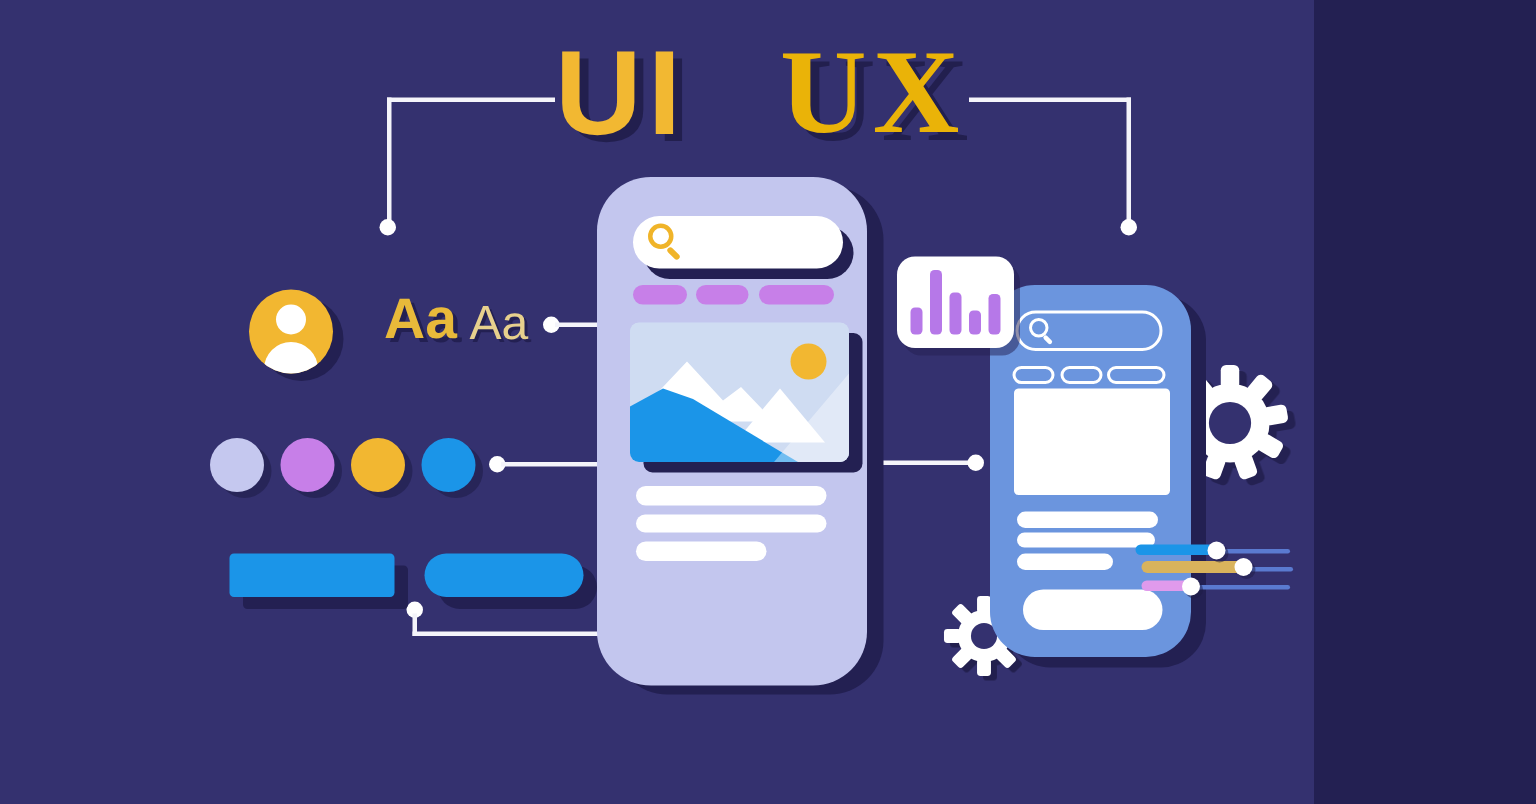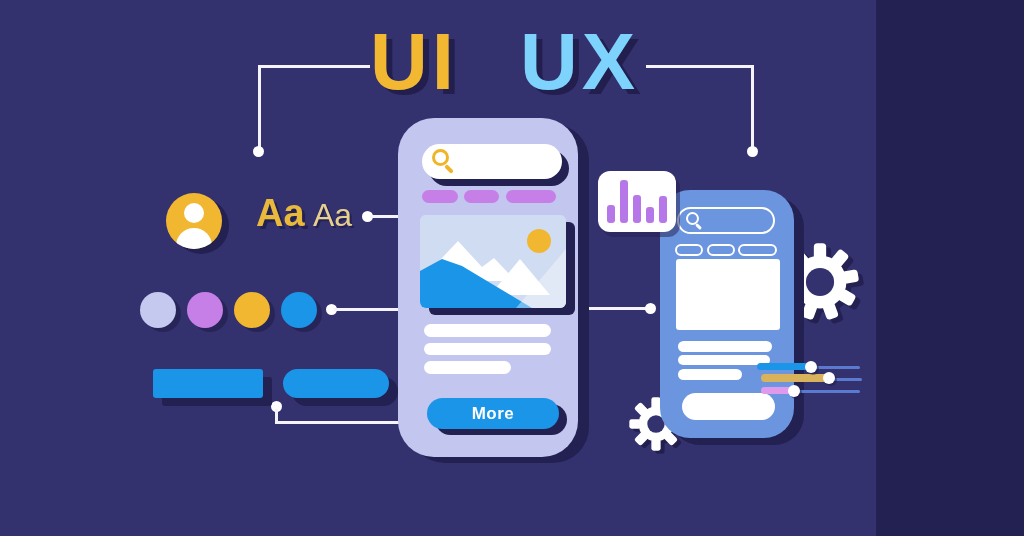--- a/index.html
+++ b/index.html
@@ -8,21 +8,21 @@
     position:relative; width:876px; height:536px; overflow:hidden;
     background:#34316f;
     font-family:"Liberation Sans", sans-serif;
   }
   .abs { position:absolute; }
 
   
   .title { font-weight:bold; font-size:80px; letter-spacing:4px;
            text-shadow:6px 5px 0 #221f4e; line-height:1; }
   .title-ui { left:370px; top:22px; color:#f2b832; }
-  .title-ux { left:520px; top:22px; color:#7dd3fc; }
+  .title-ux { left:520px; top:22px; color:#eab308;font-family:Liberation Serif, serif; }
 
   
   .line { background:#f4f4fa; position:absolute; }
   .dot-end { position:absolute; width:11px; height:11px; border-radius:50%; background:#ffffff; }
 
   
   .avatar { left:166px; top:193px; width:56px; height:56px; border-radius:50%;
             background:#f2b731; box-shadow:7px 5px 0 #232052; overflow:hidden; }
   .avatar .head { position:absolute; left:18px; top:10px; width:20px; height:20px;
                   border-radius:50%; background:#ffffff; }
@@ -156,23 +156,20 @@
         <polygon points="70,80 100,44 130,80" fill="#ffffff"></polygon>
         <polygon points="0,93 0,56 22,44 42,51 112,93" fill="#1b95e8"></polygon>
         <polygon points="96,93 146,34 146,93" fill="rgba(255,255,255,0.38)"></polygon>
       </svg>
     </div>
 
     <div class="txt-line" style="left:26px;top:206px;width:127px;height:13px;"></div>
     <div class="txt-line" style="left:26px;top:225px;width:127px;height:12px;"></div>
     <div class="txt-line" style="left:26px;top:243px;width:87px;height:13px;"></div>
 
-    <button class="abs more-btn">
-      <span>More</span>
-    </button>
   </div>
 
   <div class="abs chart-card">
     <div class="bars-wrap">
         <div class="mini-bar" style="height: 18px; background: rgb(182, 120, 232);"></div>
         <div class="mini-bar" style="height: 43px; background: rgb(182, 120, 232);"></div>
         <div class="mini-bar" style="height: 28px; background: rgb(182, 120, 232);"></div>
         <div class="mini-bar" style="height: 16px; background: rgb(182, 120, 232);"></div>
         <div class="mini-bar" style="height: 27px; background: rgb(182, 120, 232);"></div>
       </div>

